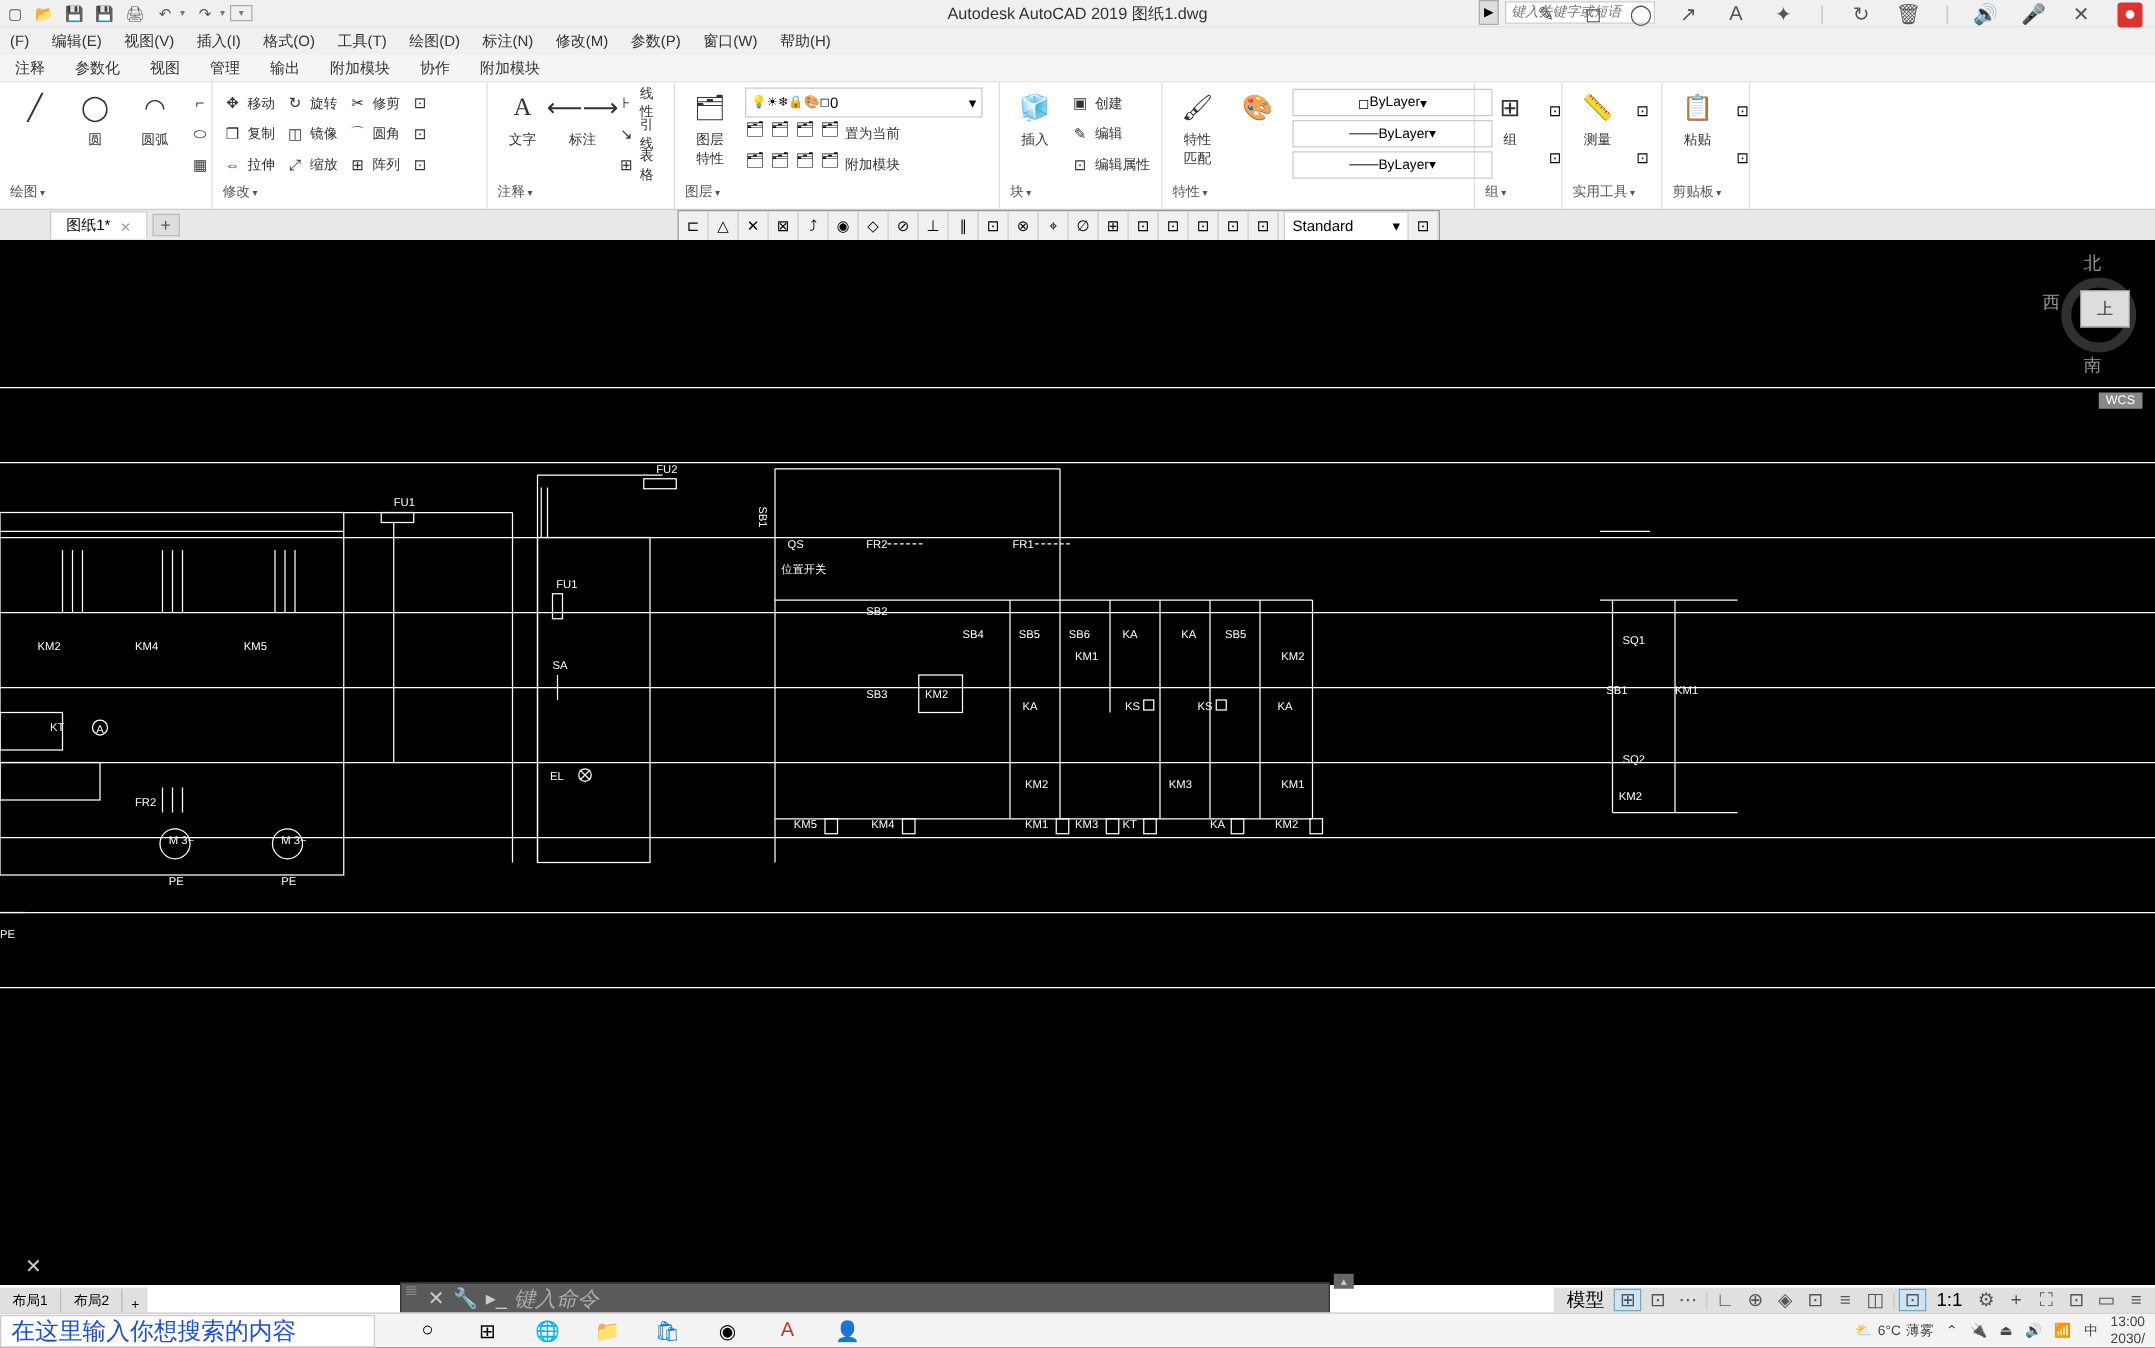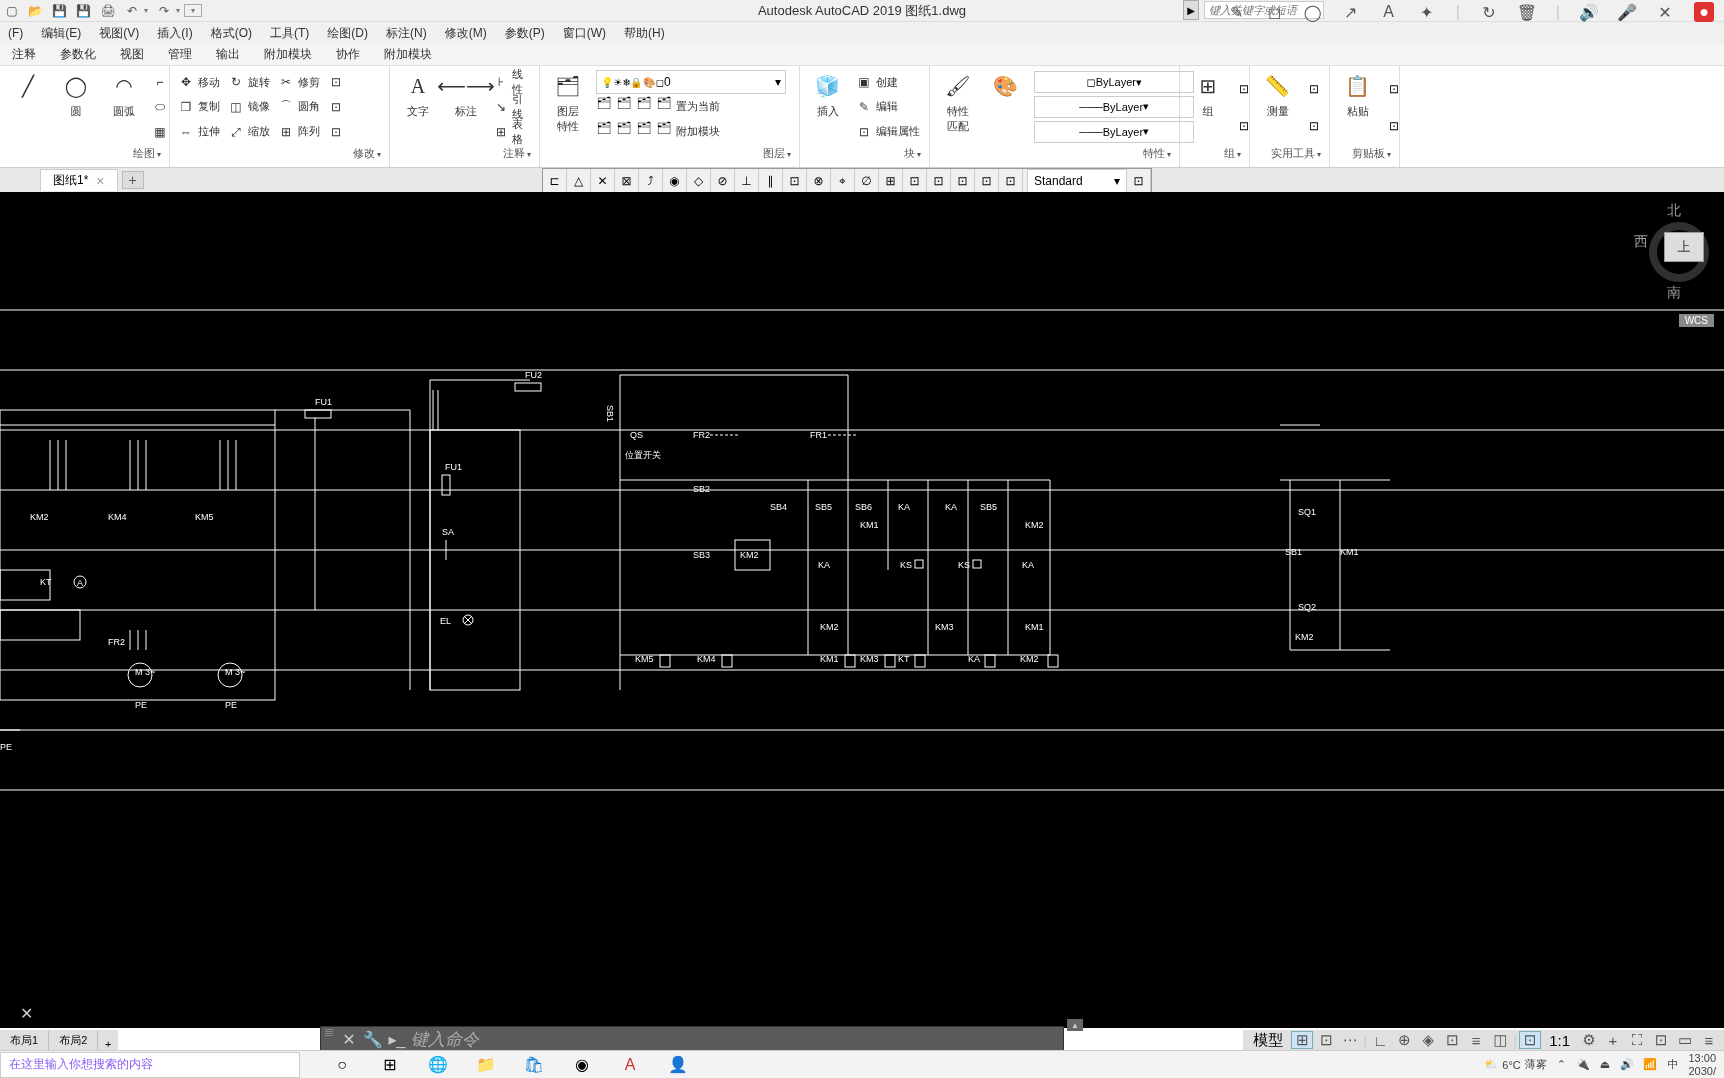--- a/index.html
+++ b/index.html
@@ -21,21 +21,21 @@
 .search-arrow { width: 16px; height: 20px; background: #ddd; position: absolute; right: 525px; top: 0; border: 1px solid #aaa; display: flex; align-items: center; justify-content: center; font-size: 10px; }
 
 
 .ribbon-tabs { height: 22px; background: #f5f5f5; display: flex; align-items: center; padding: 0 8px; gap: 16px; font-size: 12px; color: #333; border-bottom: 1px solid #ddd; }
 .ribbon-tab { cursor: pointer; padding: 2px 4px; }
 
 
 .ribbon { height: 102px; background: #fff; display: flex; border-bottom: 1px solid #ccc; }
 .ribbon-panel { border-right: 1px solid #ddd; padding: 4px 8px; display: flex; flex-direction: column; position: relative; }
 .panel-body { flex: 1; display: flex; gap: 8px; }
-.panel-title { text-align: right; font-size: 11px; color: #555; padding: 2px 0; }
+.panel-title { text-align: left; font-size: 11px; color: #555; padding: 2px 0; }
 .panel-title .tri { font-size: 8px; margin-left: 2px; }
 .big-btn { display: flex; flex-direction: column; align-items: center; gap: 2px; font-size: 11px; color: #333; cursor: pointer; min-width: 40px; }
 .big-icon { width: 32px; height: 32px; display: flex; align-items: center; justify-content: center; font-size: 20px; }
 .small-row { display: flex; align-items: center; gap: 4px; font-size: 11px; color: #333; height: 24px; cursor: pointer; }
 .small-icon { width: 16px; height: 16px; display: flex; align-items: center; justify-content: center; font-size: 12px; }
 .col { display: flex; flex-direction: column; justify-content: space-around; }
 .layer-combo { width: 190px; height: 24px; border: 1px solid #ccc; display: flex; align-items: center; padding: 0 4px; font-size: 12px; }
 .prop-combo { width: 160px; height: 22px; border: 1px solid #ccc; display: flex; align-items: center; justify-content: center; font-size: 11px; margin: 1px 0; }
 
 
@@ -80,21 +80,21 @@
 .layout-add { width: 20px; text-align: center; cursor: pointer; }
 
 
 .statusbar { position: absolute; bottom: 28px; right: 0; height: 20px; background: #e0e0e0; display: flex; align-items: center; gap: 2px; font-size: 15px; padding: 0 4px; }
 .status-btn { width: 22px; height: 18px; display: flex; align-items: center; justify-content: center; cursor: pointer; color: #555; border: 1px solid transparent; }
 .status-btn.on { background: #cde4f5; border-color: #7ab; }
 .status-text { padding: 0 6px; }
 
 
 .taskbar { position: absolute; bottom: 0; left: 0; right: 0; height: 28px; background: #f3f3f3; display: flex; align-items: center; border-top: 1px solid #ccc; }
-.task-search { width: 300px; height: 26px; border: 1px solid #ccc; padding: 0 8px; color: #8b5cf6; font-size: 12px; display: flex; align-items: center; background: #fff; }
+.task-search { width: 300px; height: 26px; border: 1px solid #ccc; padding: 0 8px; color: #1d4ed8; font-size: 19px; display: flex; align-items: center; background: #fff; }
 .task-icons { display: flex; gap: 24px; margin-left: 30px; align-items: center; }
 .task-icon { width: 24px; height: 24px; display: flex; align-items: center; justify-content: center; font-size: 16px; }
 .task-right { position: absolute; right: 8px; display: flex; align-items: center; gap: 10px; font-size: 11px; color: #444; }
 .weather { display: flex; align-items: center; gap: 4px; }
 .time-block { text-align: right; line-height: 1.1; }
 </style>
 </head>
 <body>
 
 <div class="qat">

